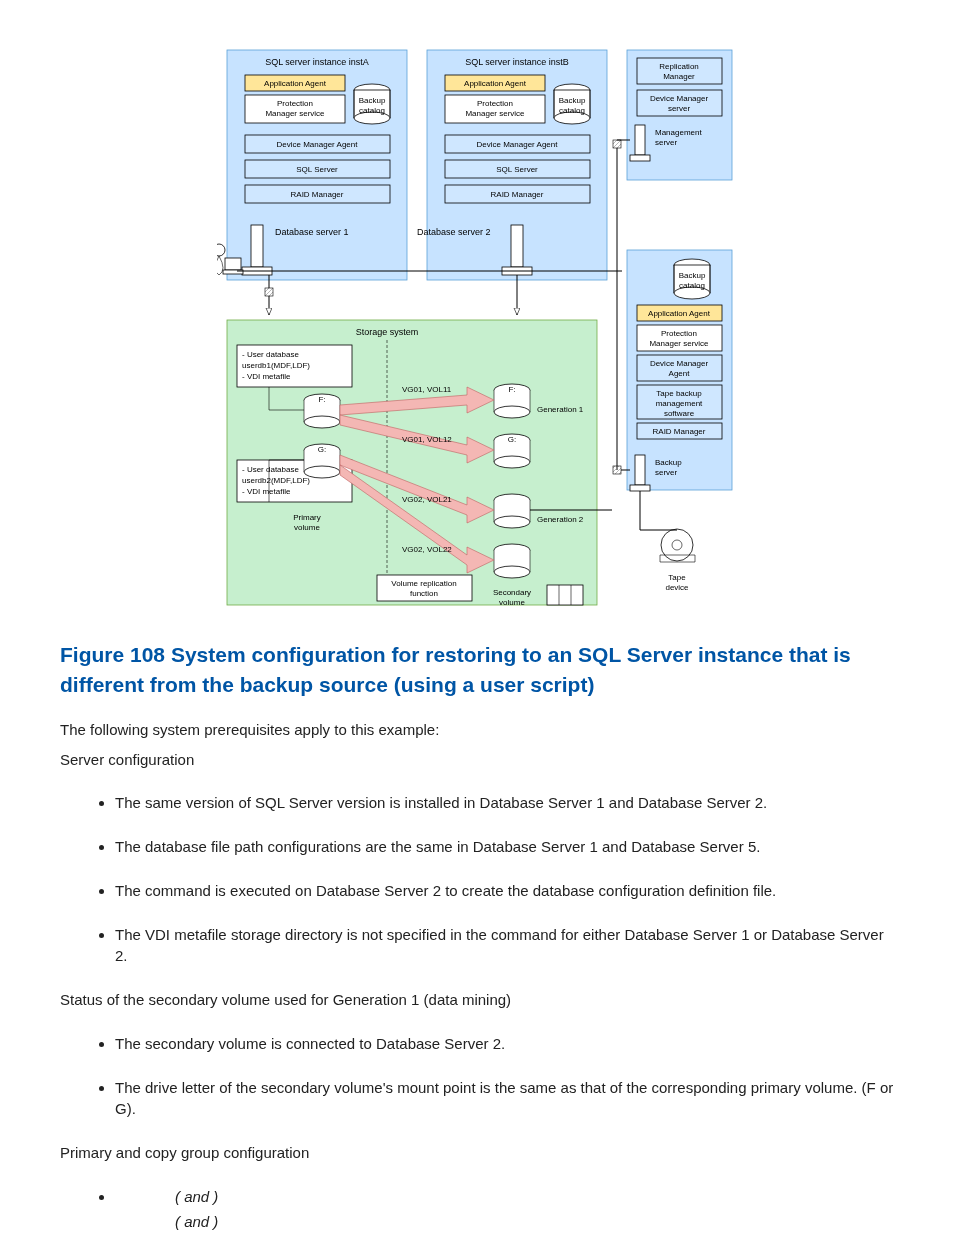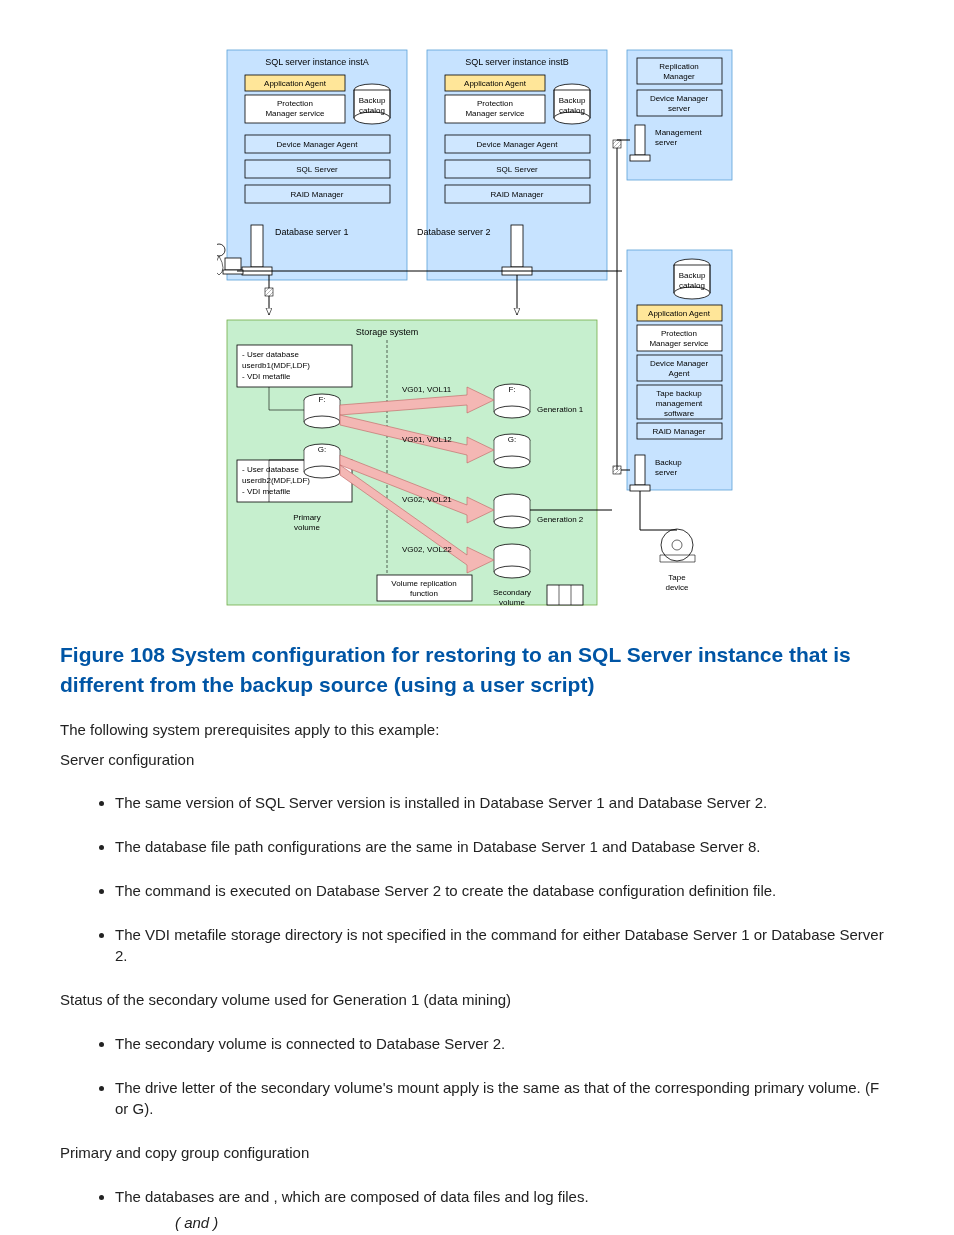--- a/index.html
+++ b/index.html
@@ -285,35 +285,34 @@
 </svg>
 </div>
 
 <p class="figure-caption">Figure 108 System configuration for restoring to an SQL Server instance that is different from the backup source (using a user script)</p>
 
 <p>The following system prerequisites apply to this example:</p>
 
 <p>Server configuration</p>
 <ul>
   <li>The same version of SQL Server version is installed in Database Server 1 and Database Server 2.</li>
-  <li>The database file path configurations are the same in Database Server 1 and Database Server 8.</li>
+  <li>The database file path configurations are the same in Database Server 1 and Database Server 5.</li>
   <li>The                       command is executed on Database Server 2 to create the database configuration definition file.</li>
   <li>The VDI metafile storage directory is not specified in the                           command for either Database Server 1 or Database Server 2.</li>
 </ul>
 
 <p>Status of the secondary volume used for Generation 1 (data mining)</p>
 <ul>
   <li>The secondary volume is connected to Database Server 2.</li>
-  <li>The drive letter of the secondary volume's mount apply is the same as that of the corresponding primary volume. (F or G).</li>
+  <li>The drive letter of the secondary volume's mount point is the same as that of the corresponding primary volume. (F or G).</li>
 </ul>
 
 <p>Primary and copy group configuration</p>
 <ul>
   <li>
-    <span>The databases are              and              , which are composed of data files and log files.</span>
     <div class="sublist">
       <div>(                                         and                                                      )</div>
       <div>(                                         and                                                      )</div>
     </div>
   </li>
 </ul>
 
 <div class="footer">
   <span>Application Agent CLI User Guide</span>
   <span class="pnum">383</span>

